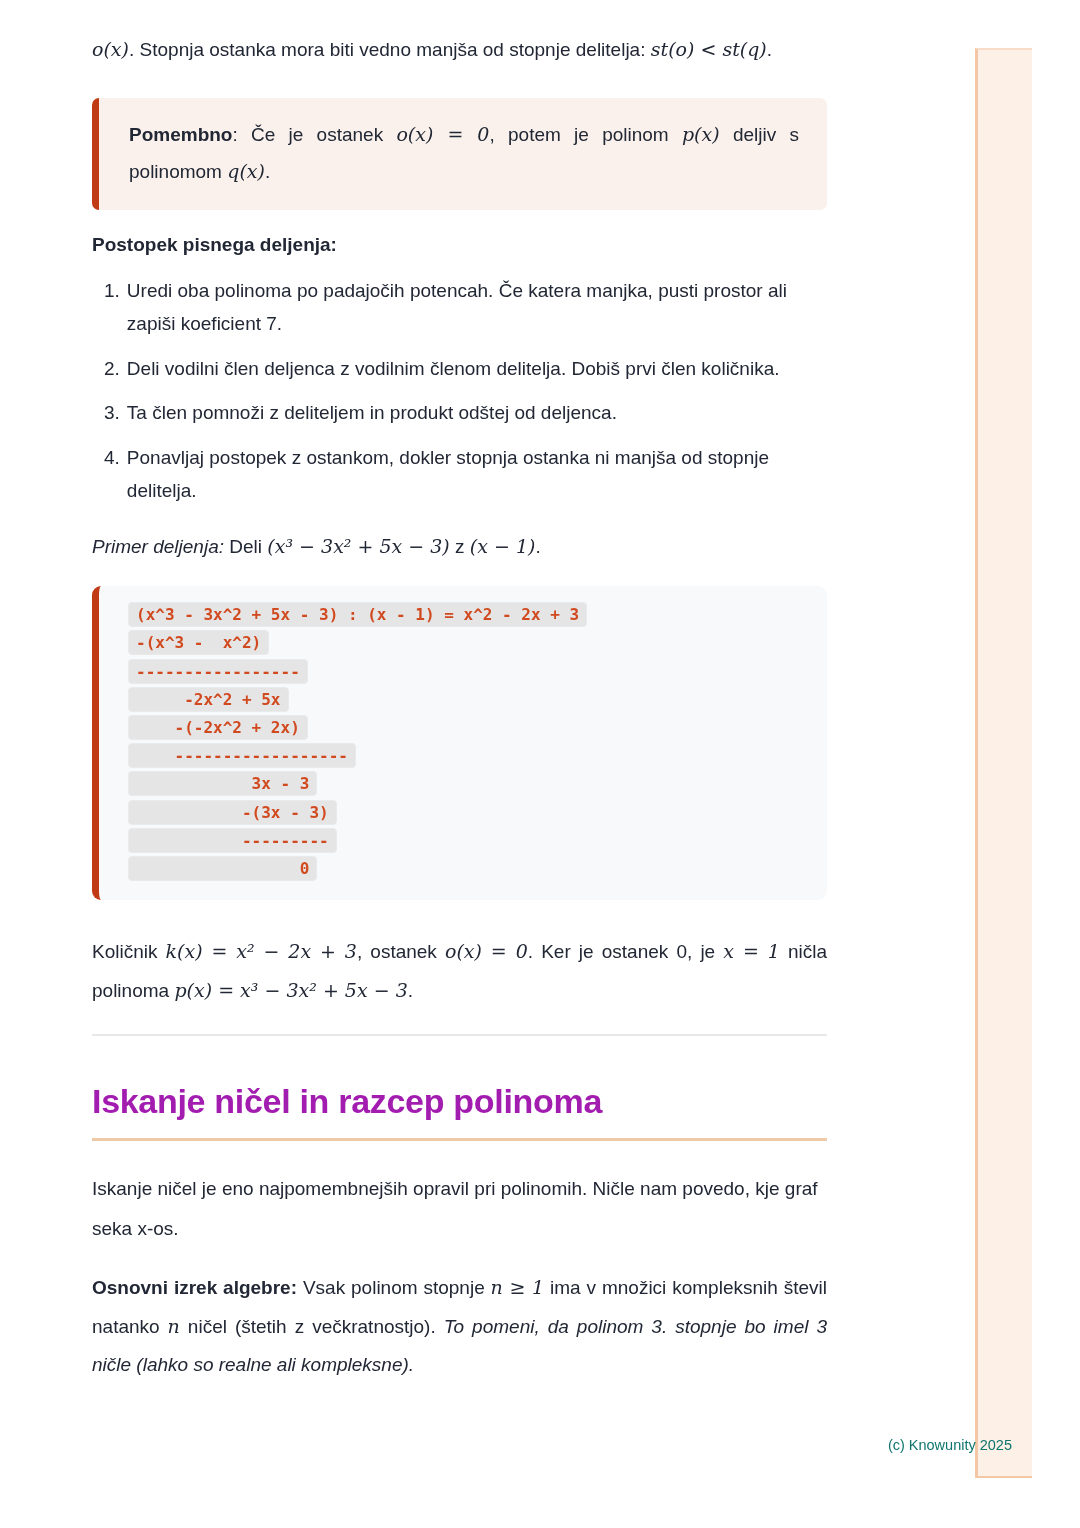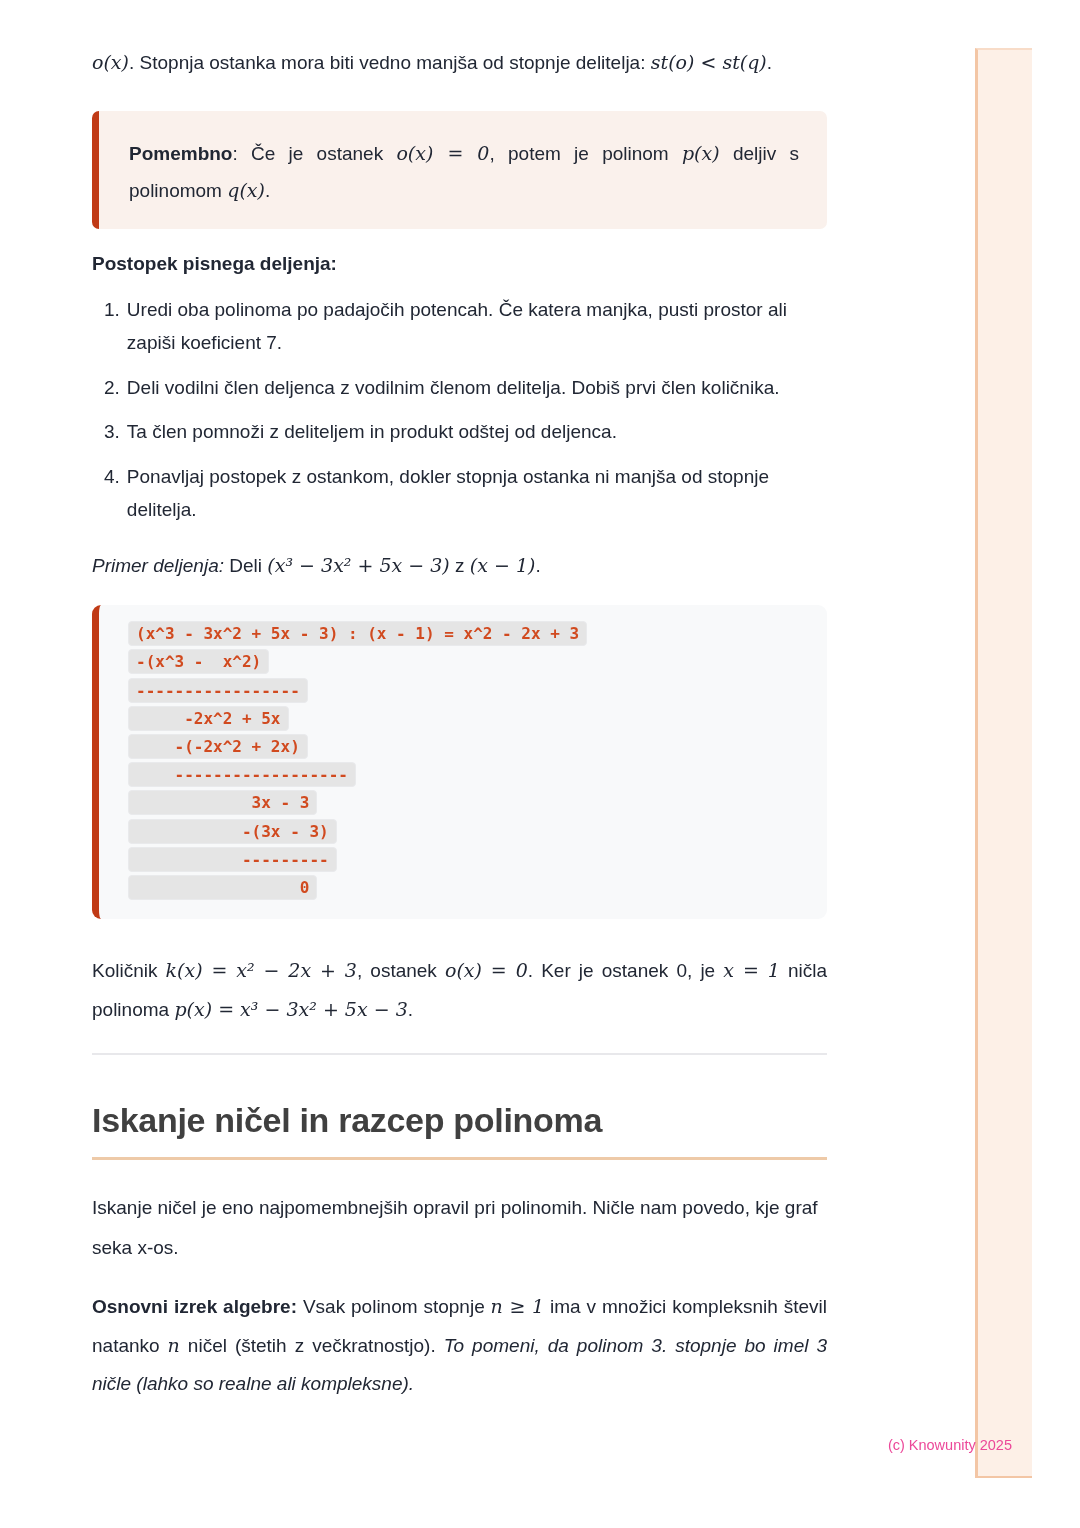--- a/index.html
+++ b/index.html
@@ -5,24 +5,24 @@
   html,body{margin:0;padding:0;}
   body{
     width:1080px;height:1528px;position:relative;overflow:hidden;
     background:#ffffff;color:#212734;
     font-family:"Liberation Sans",sans-serif;
   }
   .content{position:absolute;left:92px;top:0;width:735px;}
   .p{font-size:19px;line-height:1.95;}
   .math{font-family:"DejaVu Serif",serif;font-style:italic;}
   b,.bold{font-weight:700;}
-  .intro{margin-top:44px;}
+  .intro{margin-top:31px;}
   .callout{
     margin-top:30px;background:#faf1ec;border-left:7px solid #c03a16;
-    border-radius:7px;padding:24px 28px 20px 30px;
+    border-radius:7px;padding:18px 28px 20px 30px;
     font-size:19px;line-height:1.9;text-align:justify;
   }
   .steps-title{margin-top:24px;font-size:19px;font-weight:700;}
   .steps{margin-top:18px;display:flex;flex-direction:column;gap:12px;padding-left:12px;}
   .step{display:flex;font-size:19px;line-height:1.72;}
   .step-num{flex:0 0 auto;margin-right:7px;}
   .example{margin-top:20px;font-size:19px;line-height:2;}
   .example .em{font-style:italic;}
   .codeblock{
     margin-top:20px;background:#f8f9fa;border-left:7px solid #c03a16;
@@ -31,29 +31,29 @@
   .code-line{height:28.2px;}
   .code-pill{
     display:inline-block;font-family:"DejaVu Sans Mono","Liberation Mono",monospace;
     font-size:16px;line-height:21px;font-weight:700;color:#d14a1f;
     background:#e5e5e5;border:1px solid #e9eaec;border-radius:4px;
     padding:1px 7px;white-space:pre;
   }
   .result{margin-top:32px;text-align:justify;line-height:2.0;}
   .divider{margin-top:24px;border-top:2px solid #e8e8eb;height:0;}
   .section-heading{
-    margin:46px 0 0 0;font-size:34px;font-weight:700;color:#404040;
+    margin:46px 0 0 0;font-size:34px;font-weight:700;color:#a21caf;
     letter-spacing:-0.3px;padding-bottom:17px;border-bottom:3px solid #eecaa8;
   }
   .section-intro{margin-top:28px;line-height:2.1;}
   .theorem{margin-top:16px;text-align:justify;line-height:2.0;}
   .theorem .em{font-style:italic;}
   .footer{
     position:absolute;top:1437px;right:68px;
-    font-size:14.5px;color:#ec4899;z-index:2;
+    font-size:14.5px;color:#0f766e;z-index:2;
   }
   .stripe{
     position:absolute;left:975px;top:48px;width:57px;height:1430px;
     box-sizing:border-box;background:#fdf0e7;
     border-left:3px solid #f3c6a5;border-top:2px solid #f8dcc8;border-bottom:2px solid #f3c6a5;
   }
 </style>
 </head>
 <body>
 

